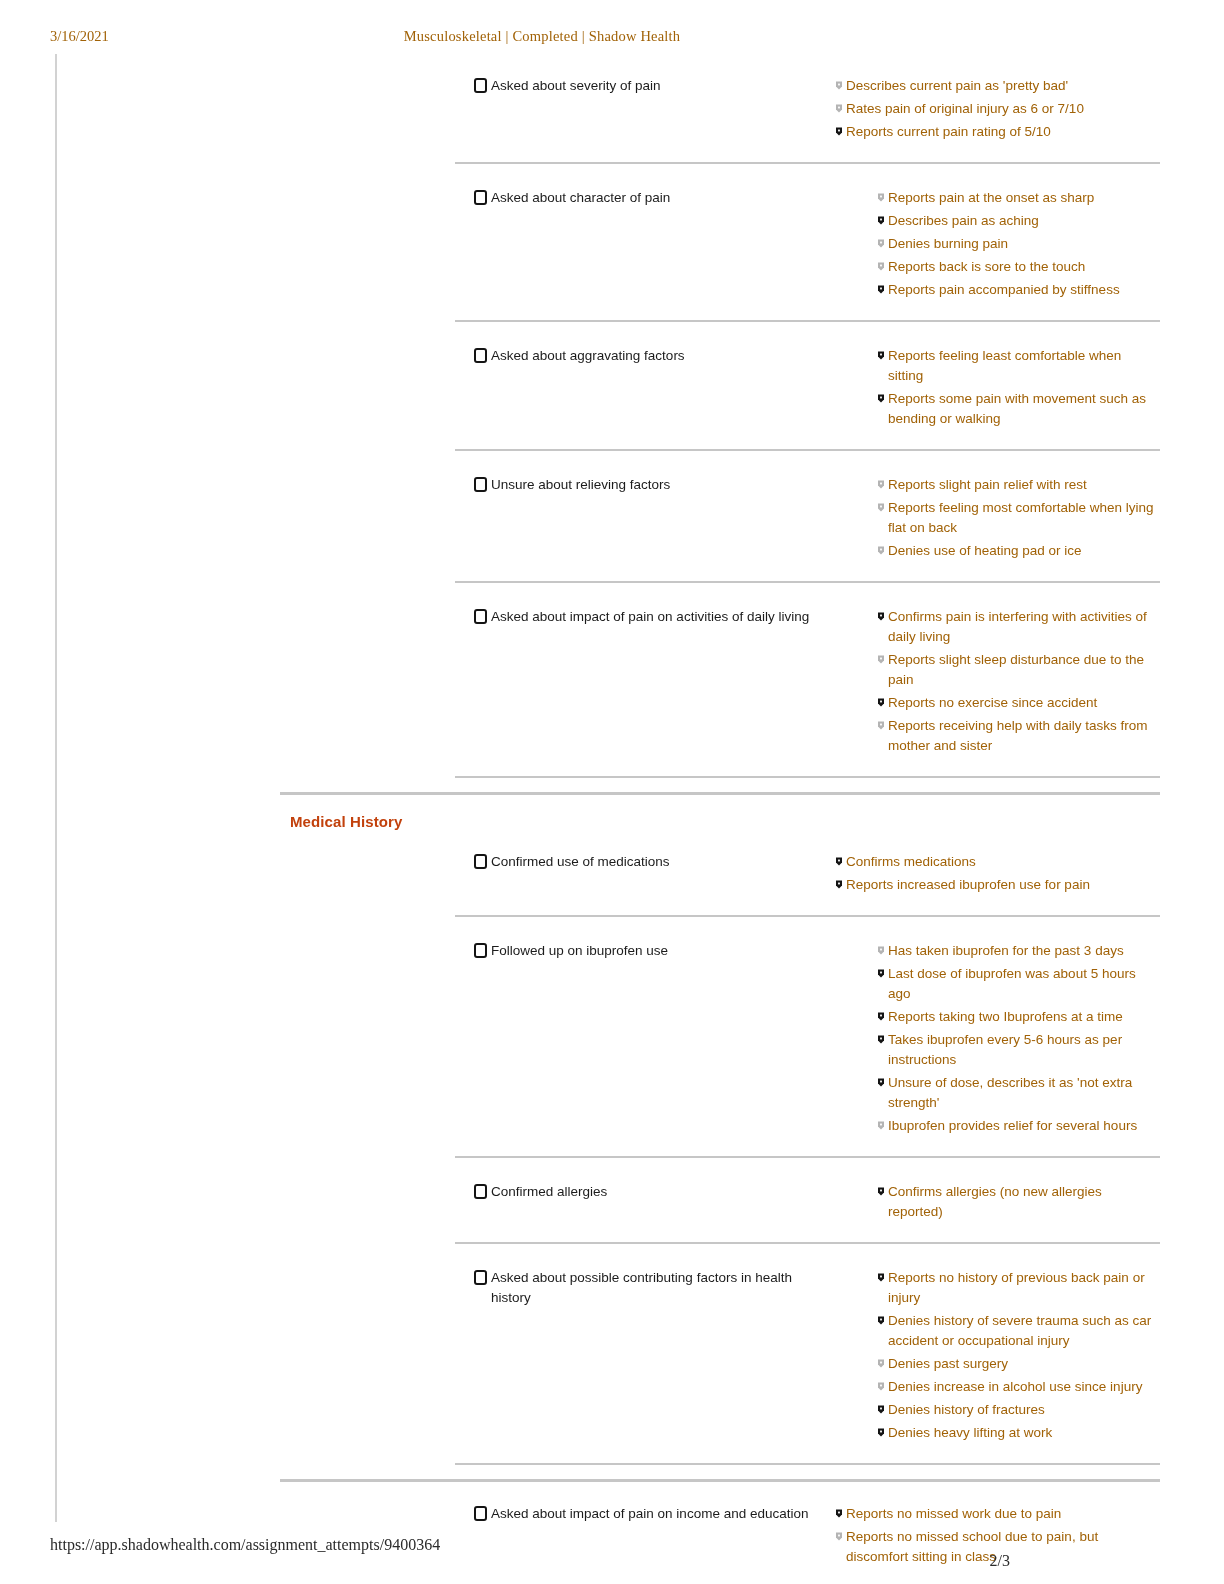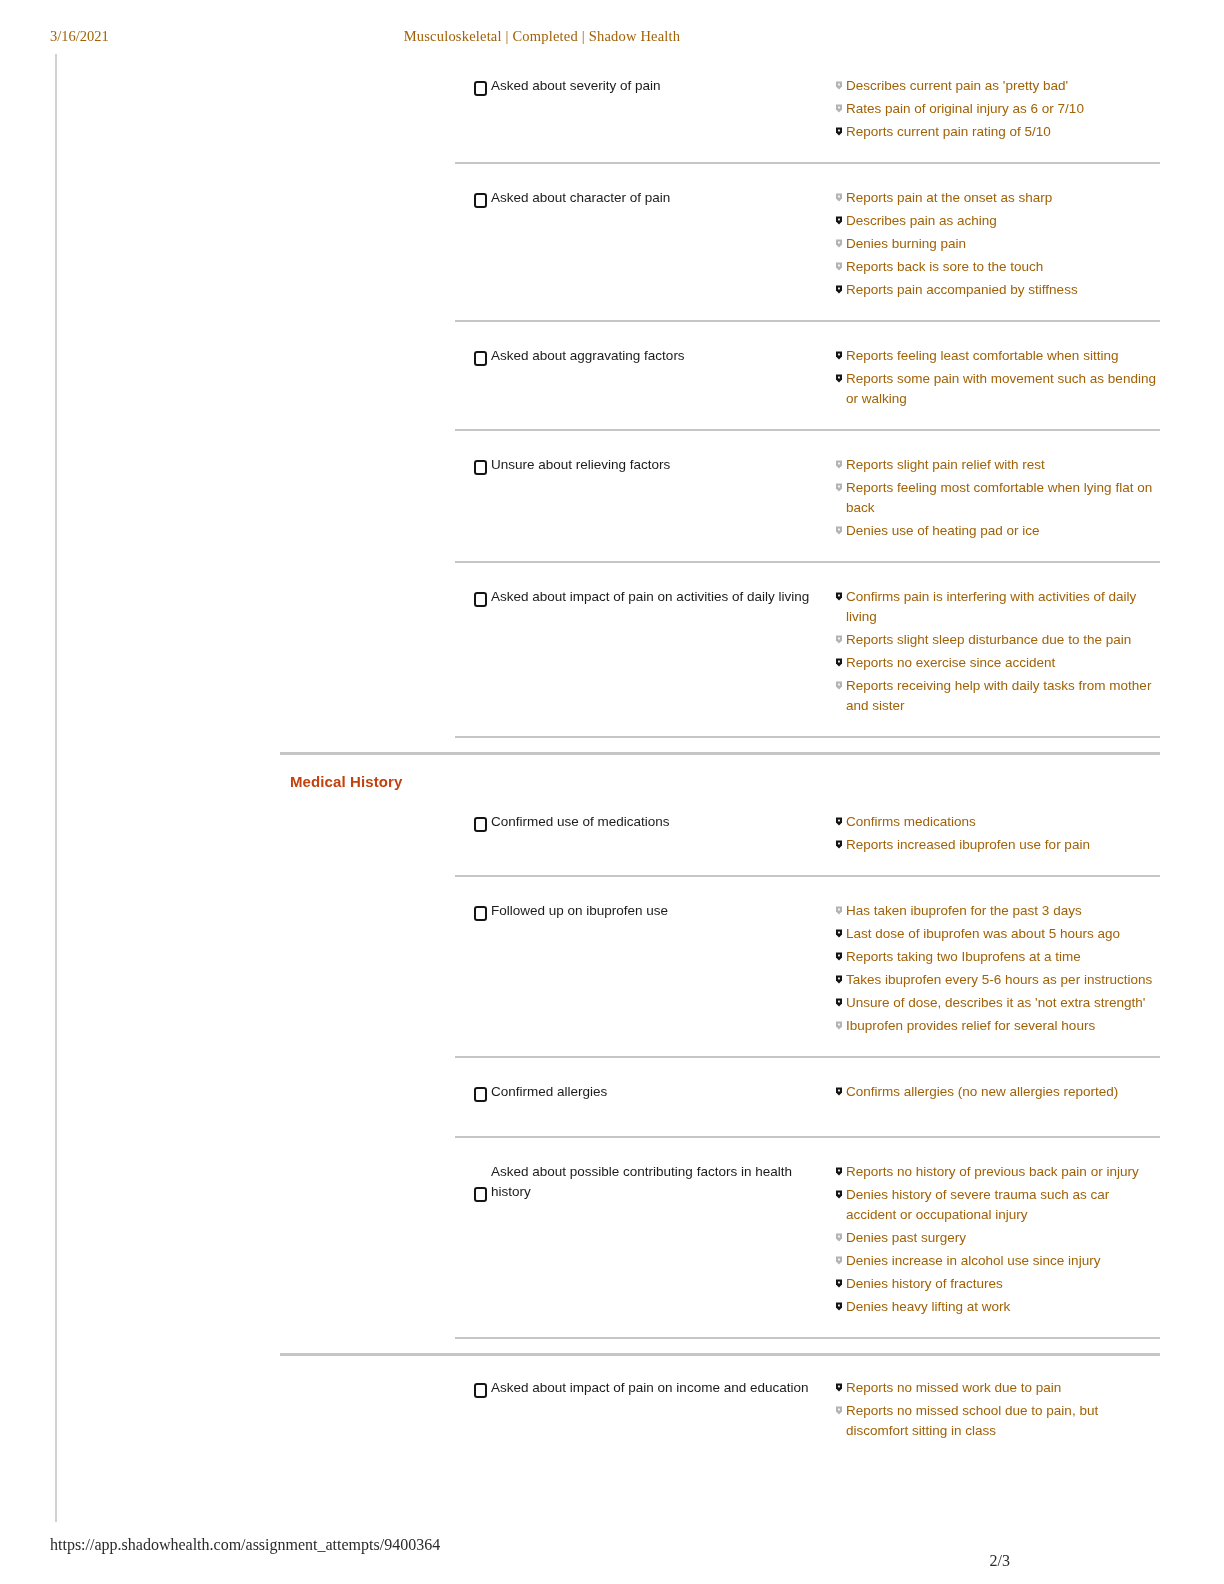--- a/index.html
+++ b/index.html
@@ -106,21 +106,21 @@
     padding: 0 64px 0 0;
     margin-left: 474px;
     min-height: 34px;
   }
   .item-gap-top { margin-top: 22px; }
 
   .item-left {
     width: 360px;
     flex: 0 0 360px;
     display: flex;
-    align-items: flex-end;
+    align-items: flex-start;
     padding-right: 10px;
     box-sizing: border-box;
   }
   .checkbox {
     flex: 0 0 auto;
     width: 13px;
     height: 15px;
     border: 2px solid #141414;
     border-radius: 3px;
     background: #ffffff;
@@ -162,21 +162,21 @@
 
   .finding-text { padding-left: 0px; }
 
   .item-divider {
     height: 2px;
     background: #c6c6c6;
     margin: 20px 64px 0 455px;
   }
 
   
-  .after-divider { margin-top: 24px; }
+  .after-divider { margin-top: 24px; gap: 42px; }
 </style>
 </head>
 <body>
 
 <div class="print-header">
   <span class="print-date">3/16/2021</span>
   <span class="print-title">Musculoskeletal | Completed | Shadow Health</span>
 </div>
 
 <div class="left-rule"></div>

